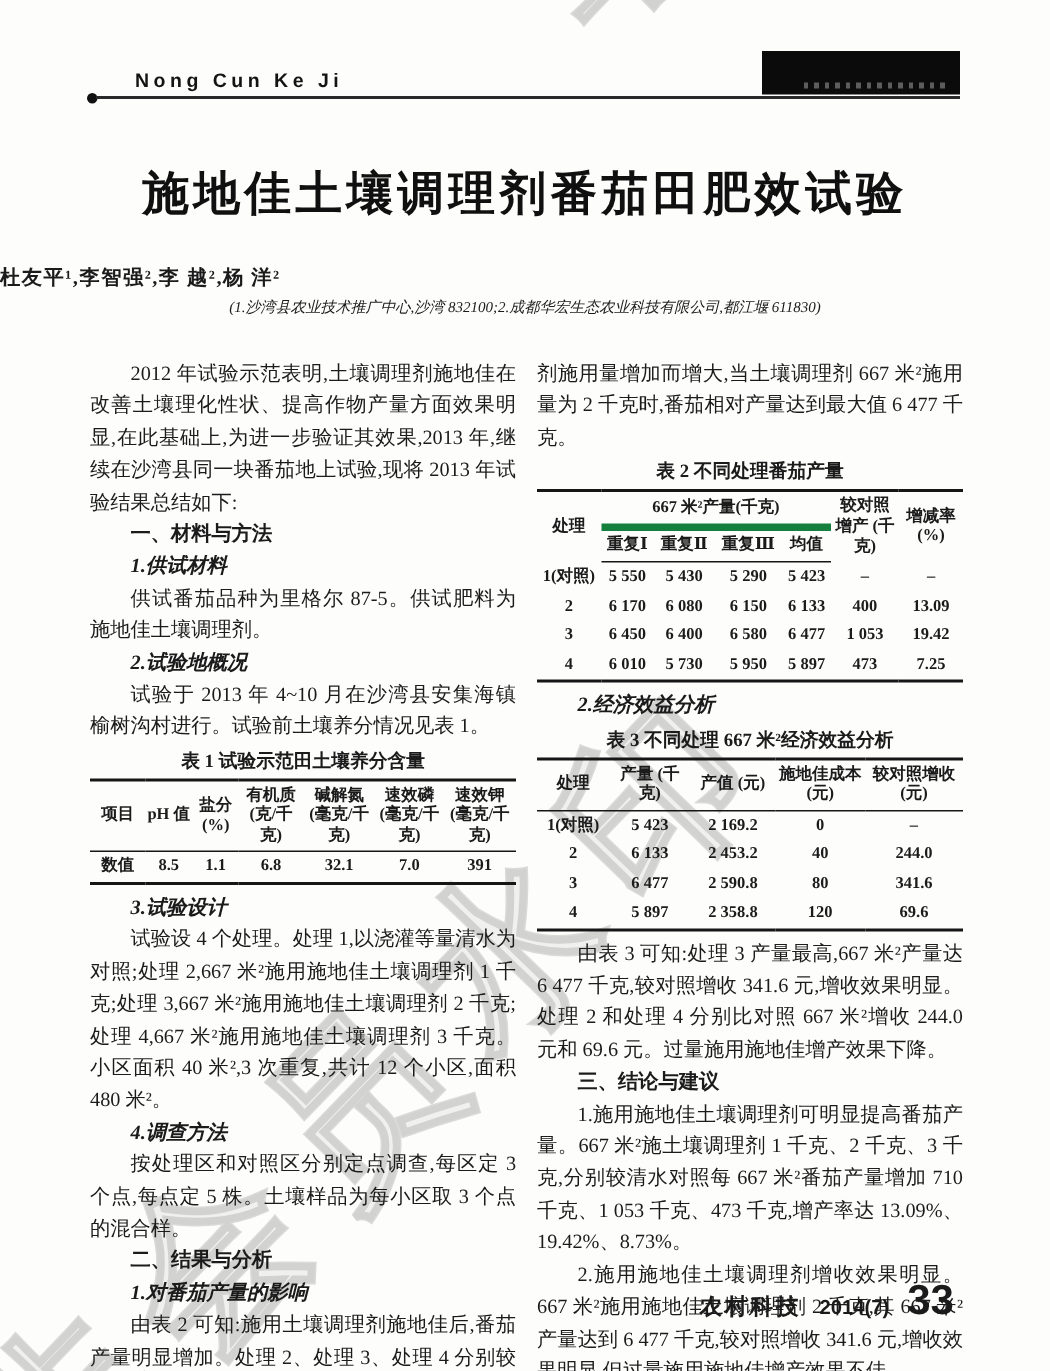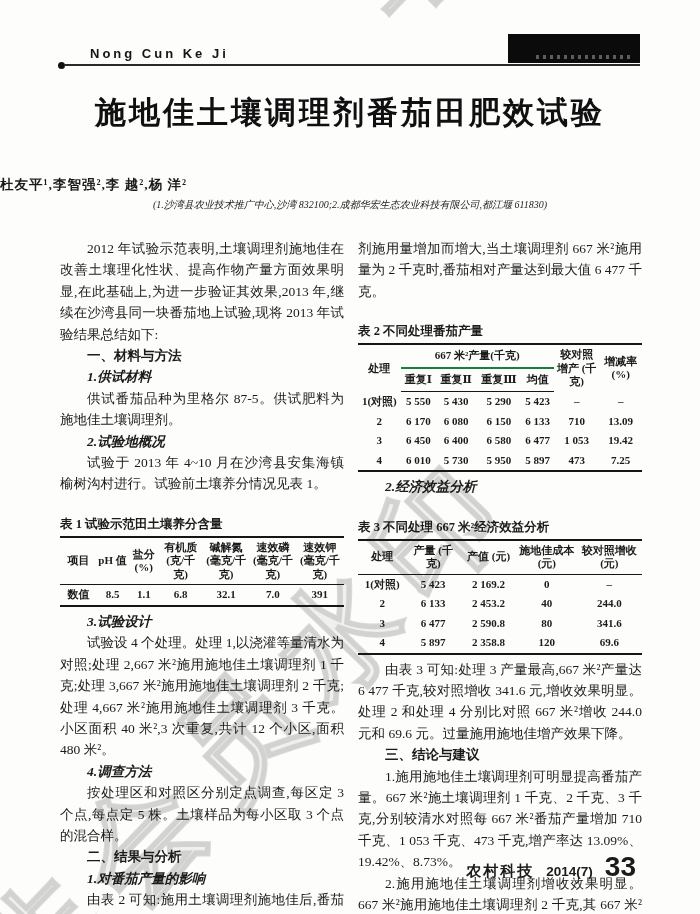--- a/index.html
+++ b/index.html
@@ -38,21 +38,21 @@
   .corner-banner {
     position:absolute; right:0; top:-2px; width:132px; height:29px;
     background:#0b0b0b; z-index:3;
   }
   .banner-fineprint {
     position:absolute; bottom:4px; right:8px; left:28px; height:4px;
     background:repeating-linear-gradient(90deg, rgba(160,160,160,0.55) 0 3px, transparent 3px 7px);
   }
   
   .article-title {
-    position:absolute; top:92px; left:0; width:100%;
+    position:absolute; top:108px; left:0; width:100%;
     text-align:center;
     font-family:"Liberation Sans","DejaVu Sans",sans-serif;
     font-weight:900; font-size:31px; letter-spacing:3px; color:#101010;
     z-index:2;
   }
   .authors {
     position:absolute; top:176px; left:0; width:100%; text-align:left;
     font-size:13.5px; font-weight:bold; letter-spacing:1px; z-index:2;
   }
   .affiliation {
@@ -67,34 +67,34 @@
   .col { width:284px; font-size:13.5px; line-height:21.4px; text-align:justify; }
   .para { text-indent:2em; }
   .para.noindent { text-indent:0; }
   .h-major {
     font-family:"Liberation Sans","DejaVu Sans",sans-serif;
     font-weight:bold; font-size:13.5px; text-indent:2em;
   }
   .h-sub { font-style:italic; font-weight:600; text-indent:2em; }
   
   .tcaption {
-    font-size:12.5px; font-weight:bold;
-    margin:20px 0 3px; line-height:18px;
+    text-align:center; font-size:12.5px; font-weight:bold;
+    margin:3px 0 3px; line-height:18px;
   }
   table.tbl {
     width:100%; border-collapse:collapse;
     border-top:2px solid #161616; border-bottom:2px solid #161616;
     font-size:11px; line-height:13.5px;
     margin-bottom:4px;
   }
   table.tbl th, table.tbl td { text-align:center; vertical-align:middle; padding:3px 1px; }
   table.tbl th { font-weight:bold; }
   table.tbl td { font-weight:600; }
   table.tbl tr.hdr-bottom th { border-bottom:1.3px solid #161616; }
-  th.grp { border-bottom:2px solid #15803d; }
+  th.grp { border-bottom:5px solid #15803d; }
   .tnote {
     text-align:right; font-size:10.5px; font-weight:bold; font-style:italic;
     margin:-1px 0 3px;
   }
   
   .page-footer {
     position:absolute; top:854px; right:64px;
     display:flex; align-items:baseline; gap:12px; z-index:2;
     font-family:"Liberation Sans","DejaVu Sans",sans-serif;
   }
@@ -190,21 +190,21 @@
         <td>5 423</td>
         <td>–</td>
         <td>–</td>
       </tr>
       <tr>
         <td>2</td>
         <td>6 170</td>
         <td>6 080</td>
         <td>6 150</td>
         <td>6 133</td>
-        <td>710</td>
+        <td>400</td>
         <td>13.09</td>
       </tr>
       <tr>
         <td>3</td>
         <td>6 450</td>
         <td>6 400</td>
         <td>6 580</td>
         <td>6 477</td>
         <td>1 053</td>
         <td>19.42</td>

